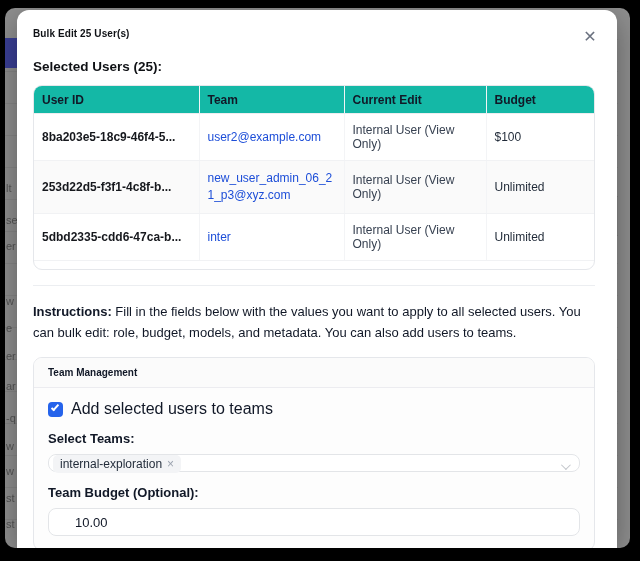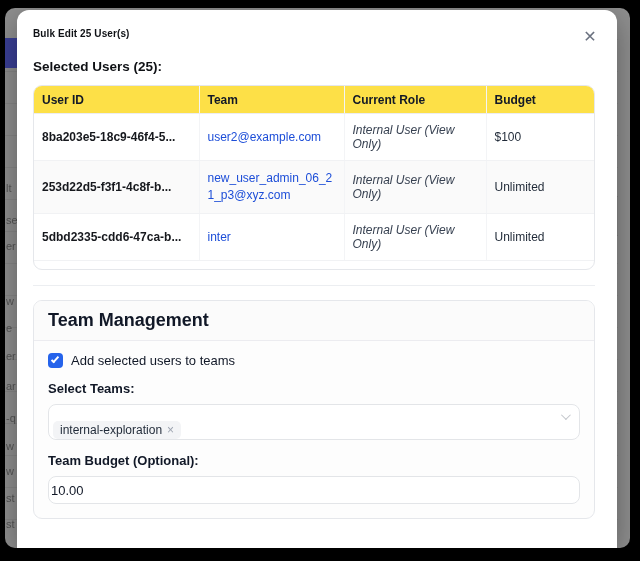--- a/index.html
+++ b/index.html
@@ -35,61 +35,61 @@
   .close-btn { position:absolute; right:-4px; top:-2px; width:22px; height:22px;
     border:none; background:none; color:#6b7280; font-size:16px; line-height:22px;
     text-align:center; cursor:pointer; font-family:inherit; }
   .selected-label { font-size:13.5px; font-weight:bold; color:#0f1115; margin-top:9px; }
 
   
   .table-wrap { margin-top:11px; border:1px solid #e5e7eb; border-radius:9px;
     height:185px; overflow:hidden; background:#fff; width:562px; }
   table { border-collapse:collapse; width:100%; table-layout:fixed; font-size:12px; }
   col.c1{width:165px} col.c2{width:145px} col.c3{width:142px} col.c4{width:110px}
-  thead th { background:#fde047; text-align:left; font-size:12px; font-weight:bold; color:#111827;
+  thead th { background:#14b8a6; text-align:left; font-size:12px; font-weight:bold; color:#111827;
     padding:7px 8px 6px 8px; border-bottom:1px solid #ededf0; }
   tbody td { padding:9px 8px; border-bottom:1px solid #f1f2f4; vertical-align:middle; color:#1f2937; }
   th + th, td + td { border-left:1px solid #f3f4f6; }
   tr.alt td { background:#fafafa; }
   td.uid { font-weight:bold; color:#16181d; }
   td.email { color:#1d4ed8; word-break:break-all; line-height:17px; }
-  td.role { color:#374151;font-style:italic; }
+  td.role { color:#374151; }
   td.budget { color:#1f2937; }
 
   .divider { border:none; border-top:1px solid #eceef1; margin:15px 0 0 0; width:562px; }
 
   .instructions { margin-top:15px; width:562px; font-size:13px; line-height:21px; color:#111827; }
   .instructions b { font-weight:bold; }
 
   
   .team-card { margin-top:14px; width:562px; border:1px solid #e5e7eb; border-radius:9px;
     background:#fdfdfd; overflow:hidden; }
   .team-card-header { padding:9px 14px; border-bottom:1px solid #ececf0; background:#fbfbfb;
-    font-size:18px; font-weight:bold; color:#111827; }
+    font-size:10px; font-weight:bold; color:#111827; }
   .team-card-body { padding:12px 14px 14px 14px; }
 
   .checkbox-row { display:flex; align-items:center; gap:8px; }
   .checkbox { width:15px; height:15px; background:#2563eb; border-radius:4px; position:relative;
     flex:0 0 auto; cursor:pointer; }
   .checkbox .check { position:absolute; left:4.5px; top:1.5px; width:4px; height:8px;
     border:solid #fff; border-width:0 2px 2px 0; transform:rotate(42deg); }
-  .checkbox-label { font-size:13px; color:#111827; }
+  .checkbox-label { font-size:16px; color:#111827; }
 
   .field-label { font-size:13px; font-weight:bold; color:#111827; margin-top:13px; }
 
-  .select-box { margin-top:8px; height:36px; border:1px solid #e3e5e8; border-radius:8px;
-    background:#fff; display:flex; align-items:flex-end; padding:0 10px 0 4px; position:relative; cursor:pointer; }
+  .select-box { margin-top:8px; height:18px; border:1px solid #e3e5e8; border-radius:8px;
+    background:#fff; display:flex; align-items:flex-start; padding:0 10px 0 4px; position:relative; cursor:pointer; }
   .chip { display:inline-flex; align-items:center; gap:5px; background:#f3f4f6; border-radius:5px;
     padding:2px 7px; font-size:12px; color:#1f2937; }
   .chip-x { color:#9ca3af; font-size:12px; cursor:pointer; }
   .chevron { position:absolute; right:11px; top:8px; width:7px; height:7px;
     border:solid #c3c6cb; border-width:0 1.5px 1.5px 0; transform:rotate(45deg) translateY(-2px); }
 
   .budget-input { margin-top:8px; width:100%; height:28px; border:1px solid #e3e5e8; border-radius:8px;
-    padding:0 2px; font-size:13px; color:#111827; font-family:inherit; outline:none; background:#fff; }
+    padding:0 26px; font-size:13px; color:#111827; font-family:inherit; outline:none; background:#fff; }
 </style>
 </head>
 <body>
 
 <div class="screen">
 
   <div class="bg-left">
     <div class="bg-blue"></div>
     <span class="bg-frag" style="top:174px">lt</span>
     <span class="bg-frag" style="top:206px">se</span>
@@ -133,21 +133,21 @@
         <colgroup>
             <col class="c1">
             <col class="c2">
             <col class="c3">
             <col class="c4">
           </colgroup>
         <thead>
           <tr>
             <th>User ID</th>
             <th>Team</th>
-            <th>Current Role</th>
+            <th>Current Edit</th>
             <th>Budget</th>
           </tr>
         </thead>
         <tbody>
           <tr>
             <td class="uid">8ba203e5-18c9-46f4-5...</td>
             <td class="email">user2@example.com</td>
             <td class="role">Internal User (View Only)</td>
             <td class="budget">$100</td>
           </tr>
@@ -163,20 +163,21 @@
             <td class="role">Internal User (View Only)</td>
             <td class="budget">Unlimited</td>
           </tr>
 
         </tbody>
       </table>
     </div>
 
     <hr class="divider">
 
+    <p class="instructions"><b>Instructions:</b><span> Fill in the fields below with the values you want to apply to all selected users. You can bulk edit: role, budget, models, and metadata. You can also add users to teams.</span></p>
 
     <div class="team-card">
       <div class="team-card-header">Team Management</div>
       <div class="team-card-body">
 
         <div class="checkbox-row">
           <div class="checkbox">
             <span class="check"></span>
           </div>
           <span class="checkbox-label">Add selected users to teams</span>

